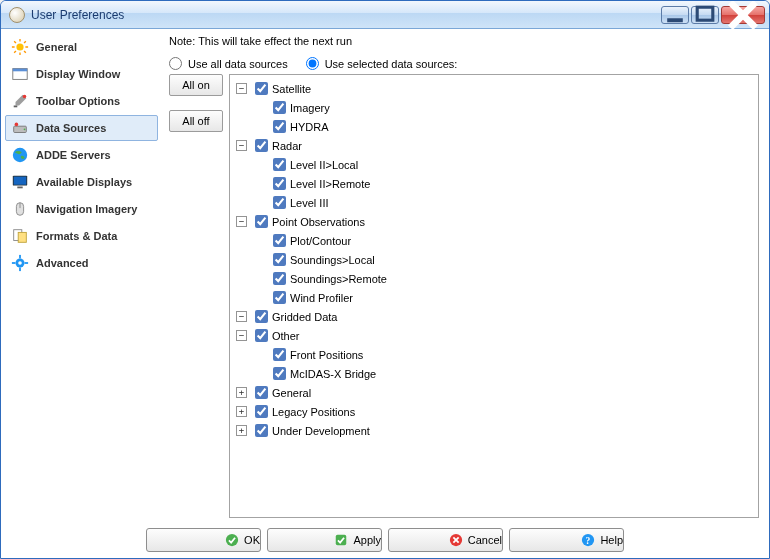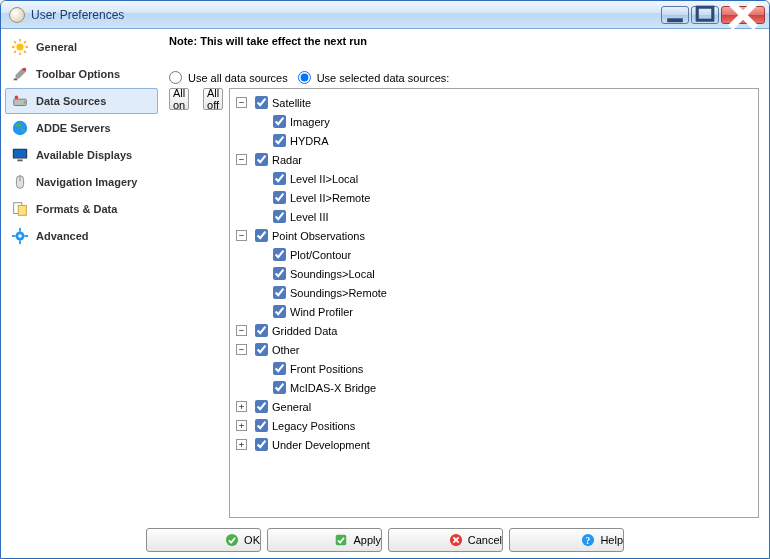--- a/index.html
+++ b/index.html
@@ -70,26 +70,26 @@
   }
   .side-icon {
     width: 20px; height: 20px; margin-right: 6px;
     display: inline-flex; align-items: center; justify-content: center;
   }
   .side-icon svg { width: 18px; height: 18px; }
   .content {
     flex: 1; padding: 6px 10px 4px 8px;
     display: flex; flex-direction: column;
   }
-  .note { font-weight: bold; margin-bottom: 24px; }
-  .radio-row { display: flex; align-items: flex-end; gap: 4px; margin-bottom: 4px; }
+  .note { font-weight: normal; margin-bottom: 10px; }
+  .radio-row { display: flex; align-items: flex-end; gap: 12px; margin-bottom: 4px; }
   .radio-row label { display: flex; align-items: center; gap: 4px; }
   .radio-row input[type=radio] { margin: 0 2px 0 0; }
   .main-row { display: flex; gap: 6px; flex: 1; min-height: 0; }
-  .btn-col { display: flex; flex-direction: row; gap: 14px; width: 54px; text-align: center; }
+  .btn-col { display: flex; flex-direction: column; gap: 14px; width: 54px; }
   .small-btn {
     height: 22px;
     background: linear-gradient(to bottom, #fdfdfd, #e7e7e7);
     border: 1px solid #9b9b9b;
     border-radius: 2px;
     font-size: 11px;
     display: flex; align-items: center; justify-content: center;
     cursor: default;
   }
   .tree-box {
@@ -187,20 +187,29 @@
                 <line x1="14.5" y1="5.5" x2="16.5" y2="3.5"></line>
                 <line x1="3.5" y1="16.5" x2="5.5" y2="14.5"></line>
               </g>
             </svg>
           </span>
           <span>General</span>
         </div>
         <div class="side-item">
           <span class="side-icon">
             <svg viewBox="0 0 20 20">
+              <rect x="2" y="4" width="16" height="12" fill="#fff" stroke="#777"></rect>
+              <rect x="2" y="4" width="16" height="3" fill="#5b8fd6"></rect>
+            </svg>
+          </span>
+          <span>Display Window</span>
+        </div>
+        <div class="side-item">
+          <span class="side-icon">
+            <svg viewBox="0 0 20 20">
               <path d="M13 3 L17 7 L9 15 L5 15 L5 11 Z" fill="#9e9e9e"></path>
               <rect x="3" y="15" width="4" height="2" fill="#616161"></rect>
               <circle cx="15" cy="5" r="2" fill="#e53935"></circle>
             </svg>
           </span>
           <span>Toolbar Options</span>
         </div>
         <div class="side-item active">
           <span class="side-icon">
             <svg viewBox="0 0 20 20">

